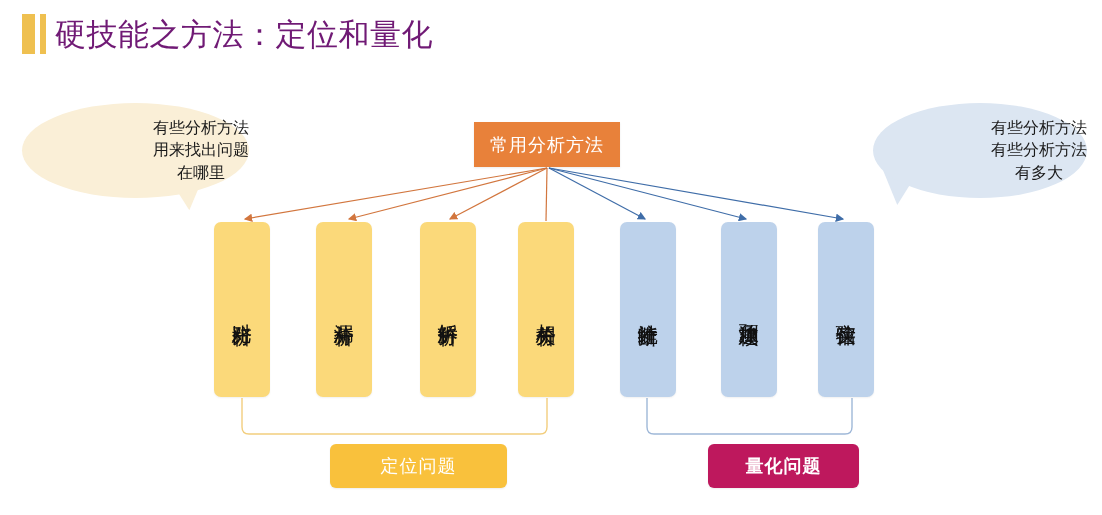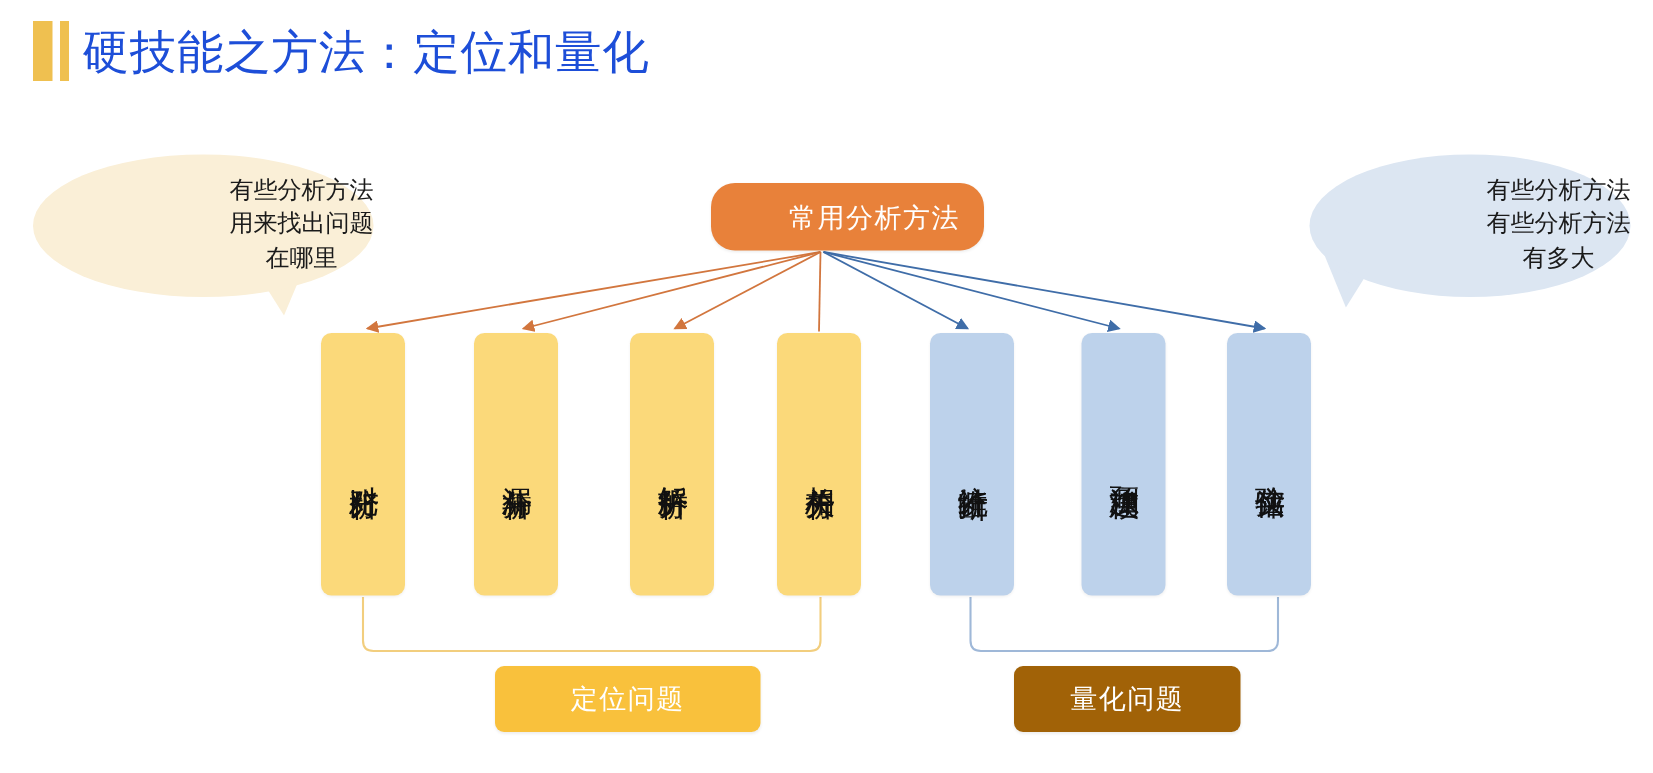--- a/index.html
+++ b/index.html
@@ -38,42 +38,41 @@
     height: 40px;
     background: #EFC050;
   }
   .slide-title {
     position: absolute;
     top: 14px;
     left: 55px;
     height: 42px;
     line-height: 42px;
     font-size: 31px;
-    color: #1d4ed8;
+    color: #701a75;
     letter-spacing: 0.5px;
     white-space: nowrap;
   }
 
   
   .root-node {
     position: absolute;
     left: 474px;
     top: 122px;
     width: 146px;
     height: 45px;
     background: #E8813A;
-    border-radius: 16px;
+    border-radius: 0;
     color: #ffffff;
     font-size: 18px;
     display: flex;
     align-items: center;
     justify-content: center;
     letter-spacing: 1px;
     box-shadow: 0 1px 2px rgba(0,0,0,0.08);
-    padding-left: 36px;
   }
 
   
   .bubble {
     position: absolute;
     display: flex;
     align-items: center;
     justify-content: flex-end;
     text-align: center;
     font-size: 16px;
@@ -151,23 +150,24 @@
     font-size: 18px;
     letter-spacing: 1px;
     box-shadow: 0 1px 2px rgba(0,0,0,0.07);
   }
   .label-locate {
     left: 330px;
     width: 177px;
     background: #F9C13C;
   }
   .label-quantify {
-    left: 676px;
+    left: 708px;
     width: 151px;
-    background: #a16207;
+    background: #be185d;
+    font-weight: bold;
   }
 
   
   #connectors {
     position: absolute;
     left: 0;
     top: 0;
     width: 1102px;
     height: 515px;
     pointer-events: none;

